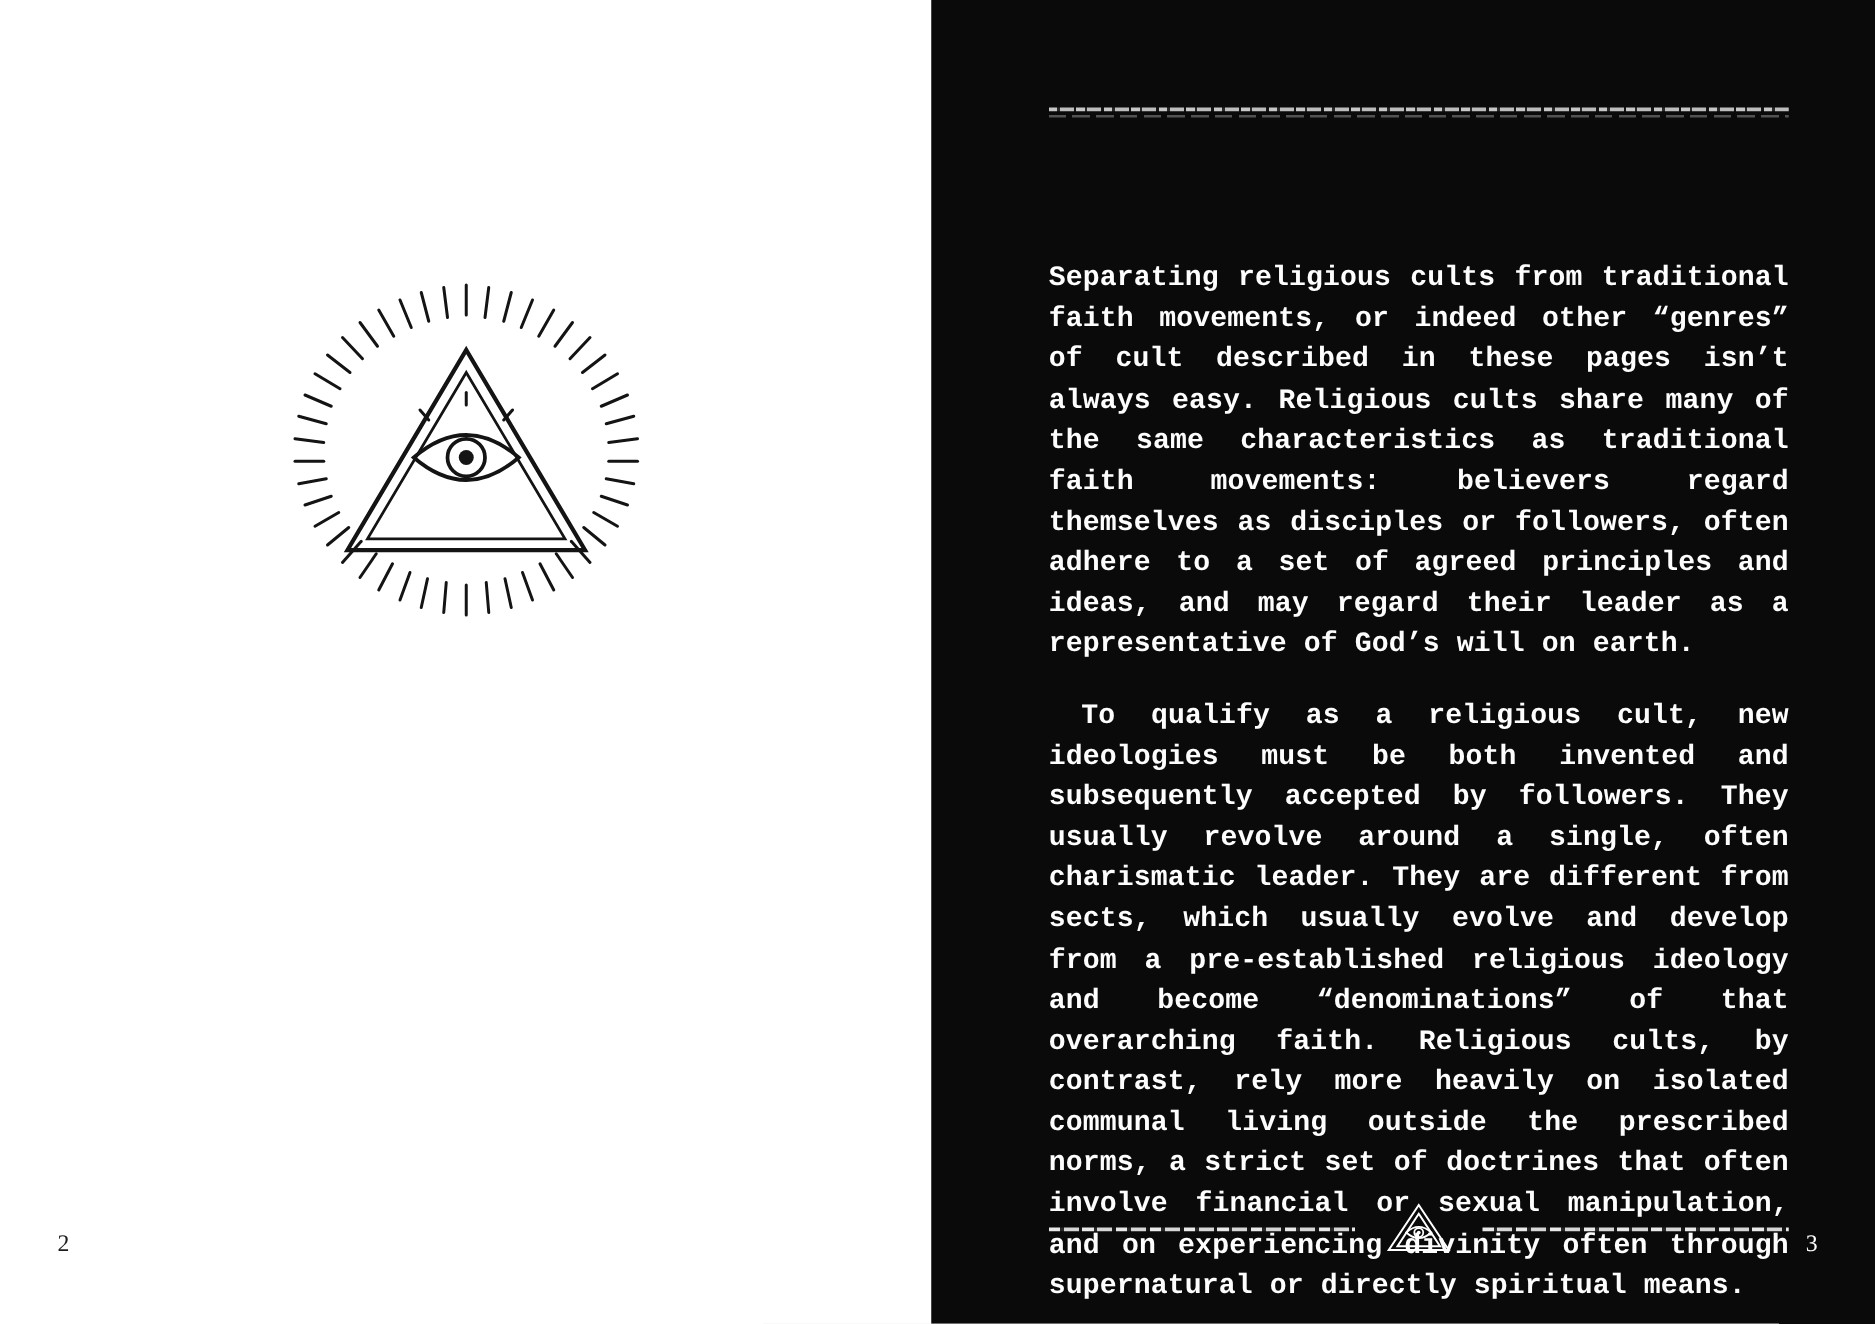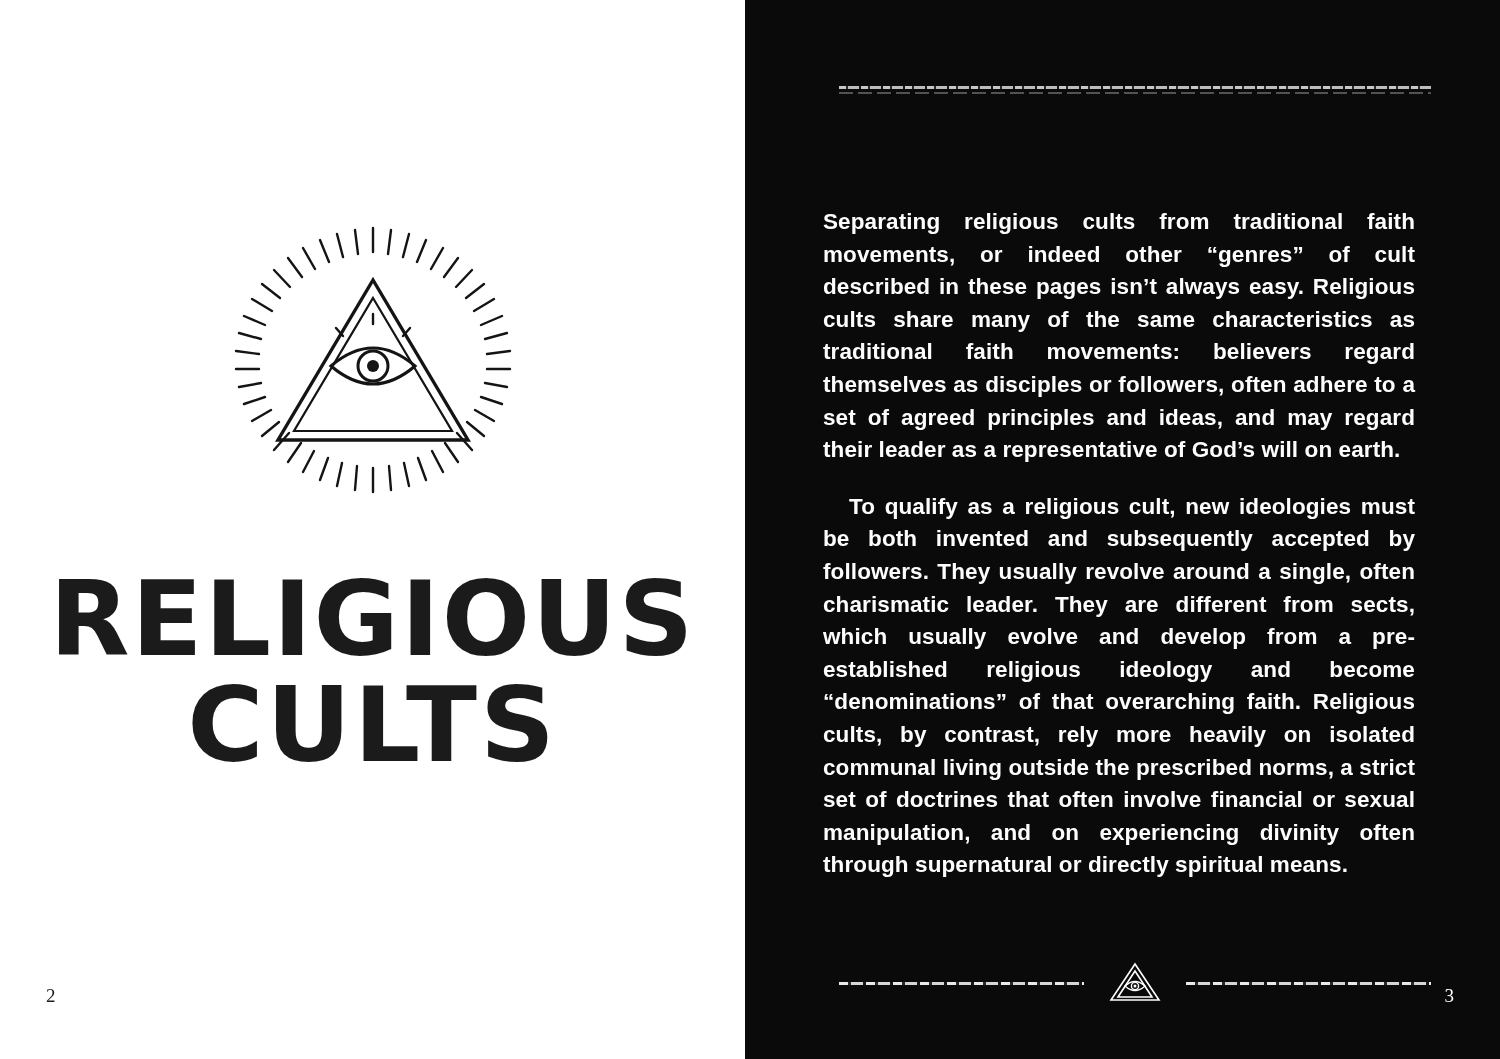--- a/index.html
+++ b/index.html
@@ -99,23 +99,23 @@
     height: 2px;
     background: repeating-linear-gradient(
       to right,
       rgba(255,255,255,0.35) 0px, rgba(255,255,255,0.35) 14px,
       rgba(255,255,255,0.0) 14px, rgba(255,255,255,0.0) 19px
     );
   }
   .body-text {
     position: absolute;
     top: 206px;
-    left: 78px;
-    width: 592px;
-    font-family: Liberation Sans, sans-serif;
+    left: 94px;
+    width: 592px;
+    font-family: Liberation Mono, monospace;
     font-size: 22.5px;
     line-height: 32.6px;
     text-align: justify;
     text-justify: inter-word;
     font-weight: bold;
     color: #fdfdfd;
     letter-spacing: 0.1px;
   }
   .body-text p {
     margin: 0;
@@ -230,24 +230,20 @@
           <path d="M108 148 Q150 112 192 148 Q150 184 108 148 Z" stroke-width="3"></path>
           <circle cx="150" cy="148" r="15" stroke-width="3"></circle>
           <circle cx="150" cy="148" r="6" fill="#141414" stroke="none"></circle>
 
           <line x1="150" y1="106" x2="150" y2="96"></line>
           <line x1="120" y1="118" x2="113" y2="110"></line>
           <line x1="180" y1="118" x2="187" y2="110"></line>
         </g>
       </svg>
 
-      <div class="chapter-title">
-        <span class="line1">RELIGIOUS</span>
-        <span class="line2">CULTS</span>
-      </div>
     </div>
     <div class="folio-left">2</div>
   </div>
 
   <div class="page-right">
     <div class="rule-top"></div>
 
     <div class="body-text">
       <p>Separating religious cults from traditional faith movements, or indeed other “genres” of cult described in these pages isn’t always easy. Religious cults share many of the same characteristics as traditional faith movements: believers regard themselves as disciples or followers, often adhere to a set of agreed principles and ideas, and may regard their leader as a representative of God’s will on earth.</p>
       <p>To qualify as a religious cult, new ideologies must be both invented and subsequently accepted by followers. They usually revolve around a single, often charismatic leader. They are different from sects, which usually evolve and develop from a pre-established religious ideology and become “denominations” of that overarching faith. Religious cults, by contrast, rely more heavily on isolated communal living outside the prescribed norms, a strict set of doctrines that often involve financial or sexual manipulation, and on experiencing divinity often through supernatural or directly spiritual means.</p>

